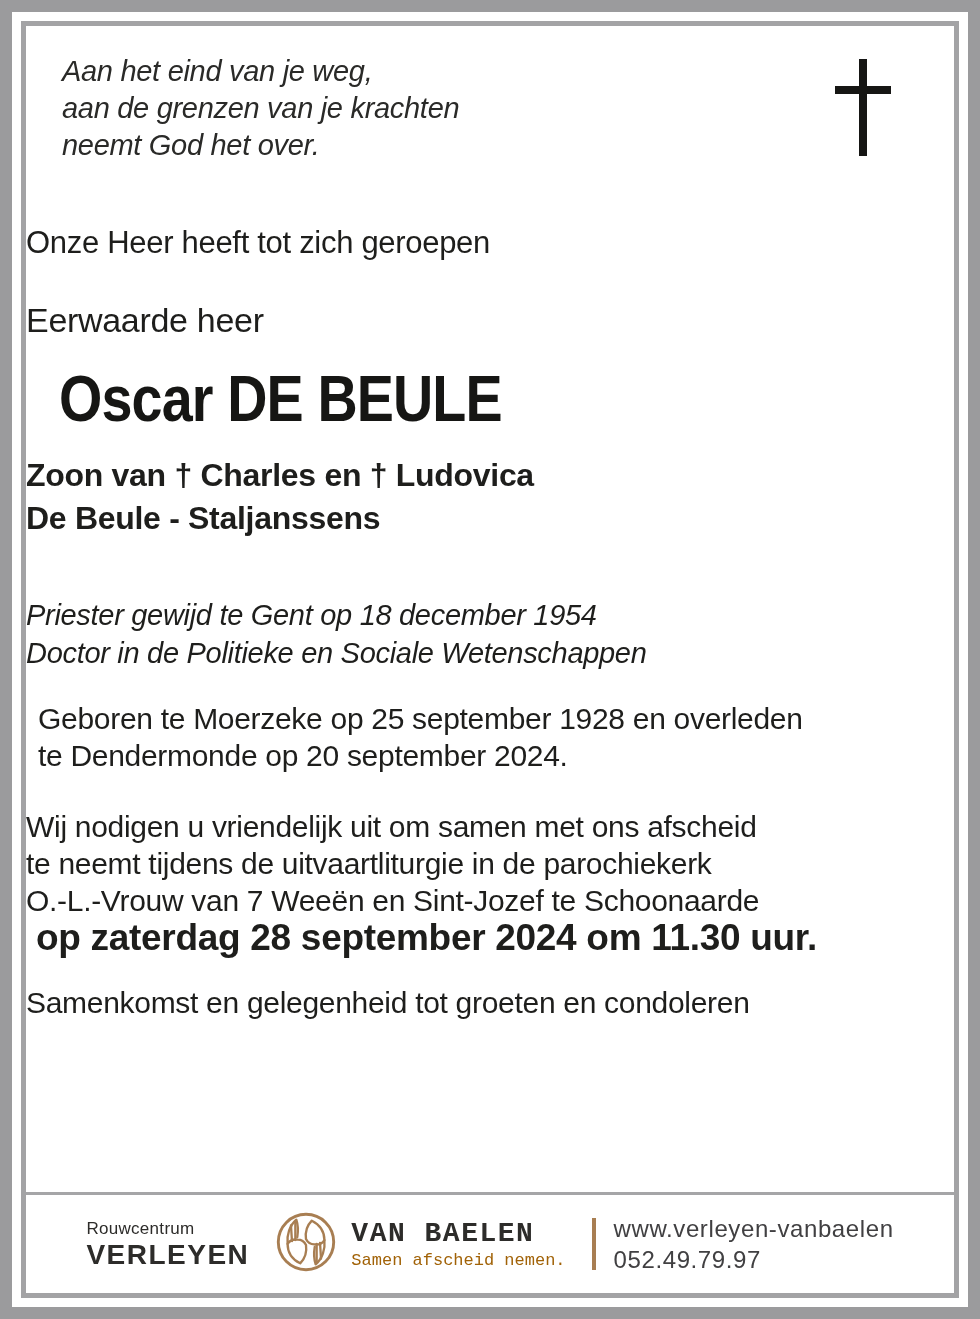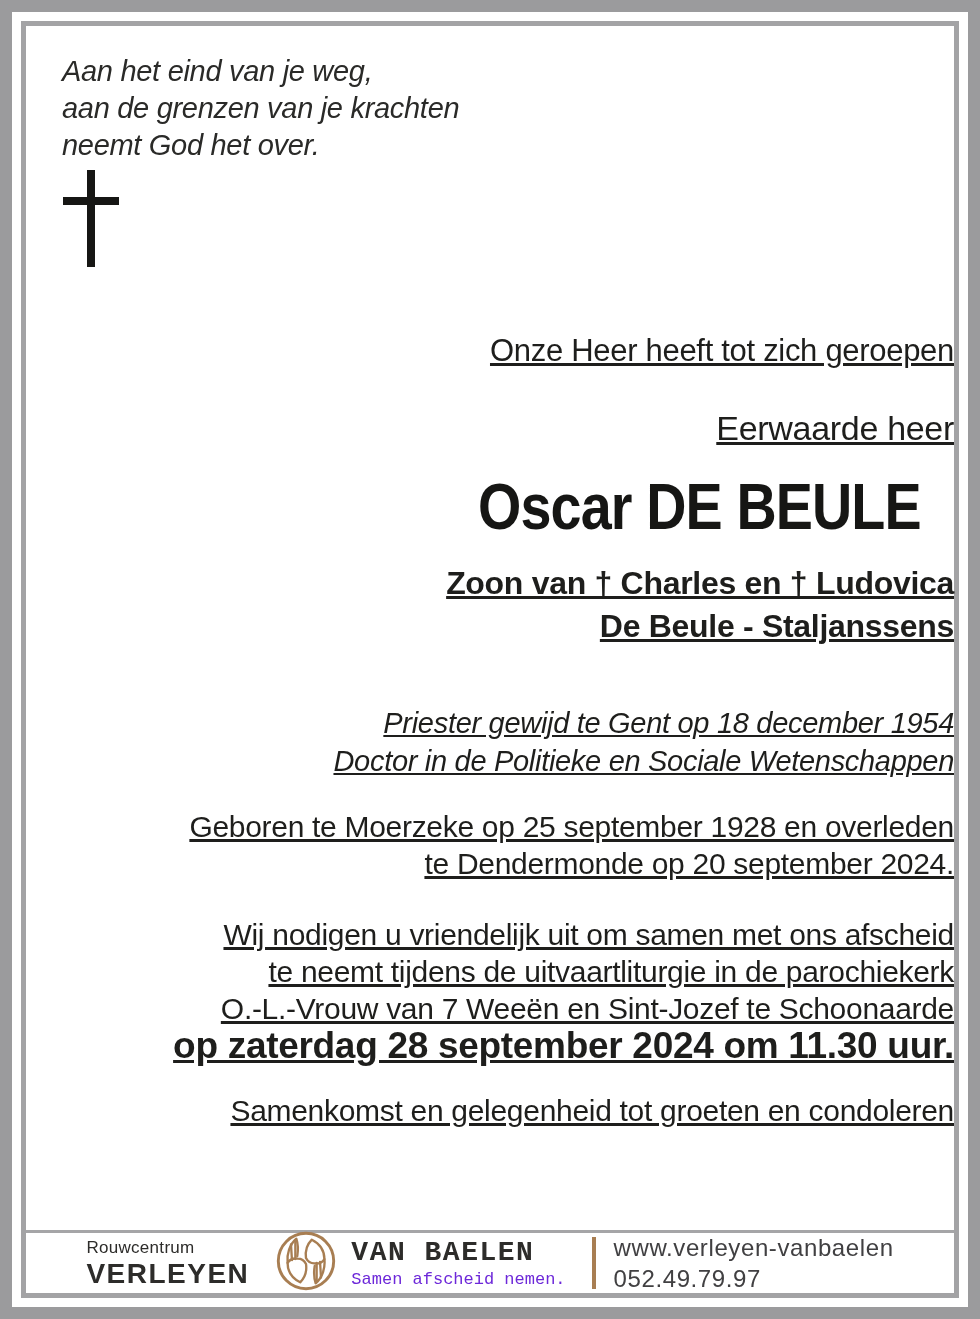--- a/index.html
+++ b/index.html
@@ -25,69 +25,68 @@
     box-sizing:border-box;
     display:flex;
     flex-direction:column;
     padding-top:27px;
   }
   .top-row {
     display:flex;
     justify-content:space-between;
     align-items:flex-start;
     padding:0 40px 0 36px;
-    flex-direction:column;
   }
   .quote {
     font-style:italic;
     font-size:29px;
     line-height:37px;
     color:#2a2a28;
     letter-spacing:-0.3px;
   }
   .cross { margin-top:6px; margin-right:22px; }
-  .centered { text-align:right; letter-spacing:-0.3px;text-decoration:underline; }
+  .centered { text-align:left; letter-spacing:-0.3px; }
   .intro      { margin-top:60px; font-size:31px; line-height:38px; }
   .honorific  { margin-top:38px; font-size:34px; line-height:40px; }
   .name-wrap  { margin-top:22px; }
   .name {
     display:inline-block;
     font-size:64px;
     font-weight:bold;
     letter-spacing:-1px;
     transform:scaleX(0.87);
     transform-origin:center;
     color:#161614;
     line-height:74px;
     white-space:nowrap;
   }
   .lineage    { margin-top:18px; font-size:32px; font-weight:bold; line-height:43px; }
   .titles     { margin-top:56px; font-size:29px; font-style:italic; line-height:38px; }
-  .life       { margin-top:28px; font-size:30px; line-height:37px; }
+  .life       { margin-top:28px; font-size:30px; line-height:37px;padding-left:12px; }
   .invitation { margin-top:34px; font-size:30px; line-height:37px; }
   .invitation .hl, .gathering .hl { font-weight:bold; font-size:37px;padding-left:10px; }
   .gathering  { margin-top:28px; font-size:30px; line-height:37px; }
   .gathering .hl { margin-left:9px; }
   .address    { margin-top:26px; font-size:30px; line-height:39px; text-align:left; padding-left:36px; letter-spacing:-0.3px; }
   .line { white-space:nowrap; }
   .spacer { flex:1; }
   .footer-sep { border-top:3px solid #a5a5a7; }
   .footer {
-    height:60px;
+    height:98px;
     display:flex;
     align-items:center;
     justify-content:center;
     gap:0;
   }
   .brand-left { text-align:left; margin-right:14px; }
   .category-label { font-size:17px; color:#2d2c2a; letter-spacing:0.3px; margin-bottom:1px; }
   .brand-name { font-size:28px; font-weight:bold; color:#2d2c2a; letter-spacing:1.5px; line-height:30px; }
   .hands-icon { margin:0 12px; display:block; }
   .brand-right { text-align:left; margin-left:2px;font-family:Liberation Mono, monospace; }
-  .tagline { font-size:17px; color:#6d28d9; margin-top:2px; text-align:right; }
+  .tagline { font-size:17px; color:#a16207; margin-top:2px; text-align:right; }
   .footer-divider { width:4px; height:52px; background:#a87e52; margin:0 18px 0 26px; }
   .contact { font-size:24px; color:#414042; line-height:31px; letter-spacing:0.6px; }
 </style>
 </head>
 <body>
 
 <div class="page">
   <div class="page-inner">
 
     <div class="top-row">

